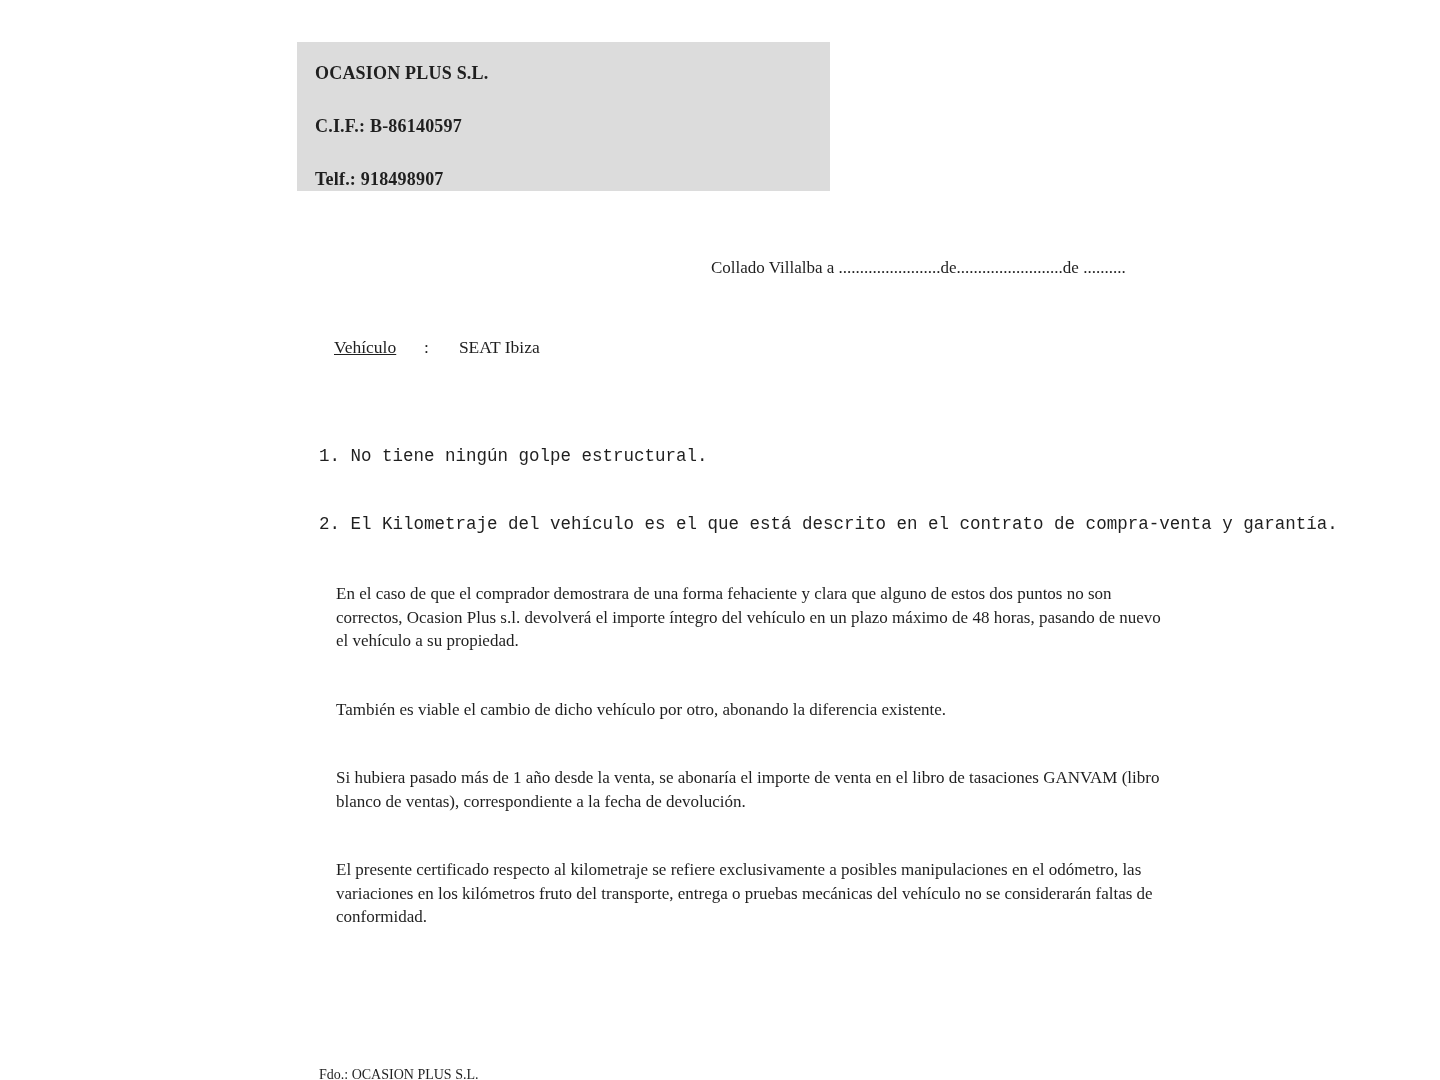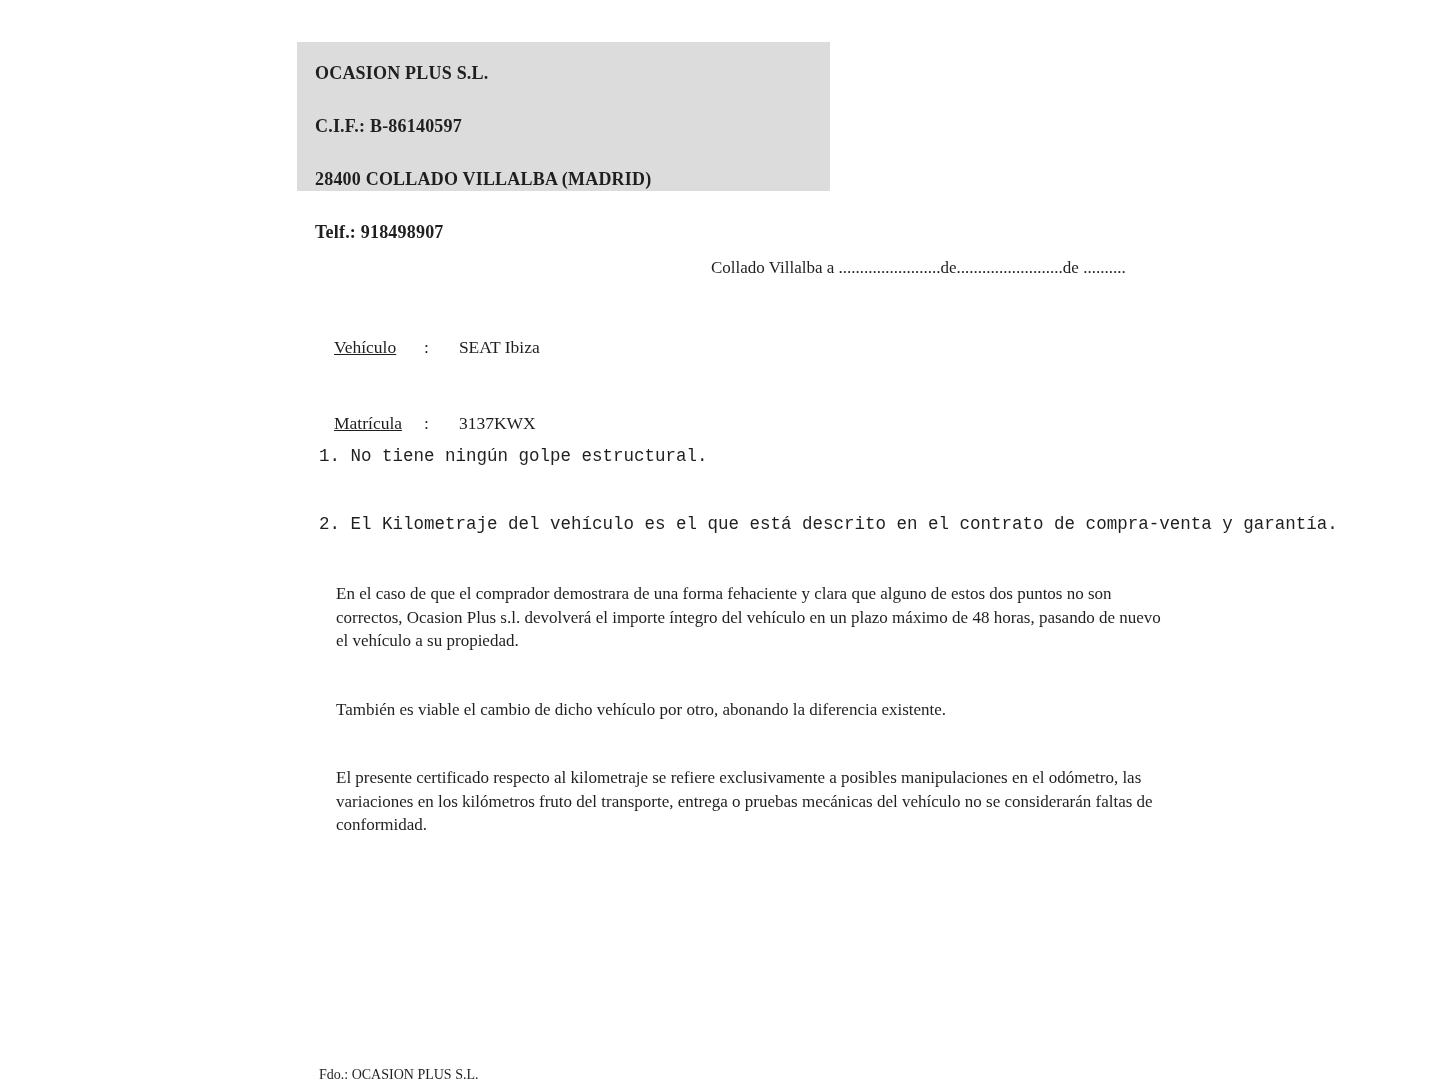--- a/index.html
+++ b/index.html
@@ -90,41 +90,38 @@
   }
 </style>
 </head>
 <body>
 
 <div class="page">
 
   <header class="company-block">
     <div class="company-line">OCASION PLUS S.L.</div>
     <div class="company-line">C.I.F.: B-86140597</div>
-    <div class="company-line">28400 COLLADO VILLALBA (MADRID)</div>
     <div class="company-line">Telf.: 918498907</div>
   </header>
 
   <div class="date-line">Collado Villalba a ........................de.........................de ..........</div>
 
   <section class="certify">
     <div class="field-row">
       <span class="field-label">Vehículo</span><span class="field-sep">:</span><span class="field-value">SEAT Ibiza</span>
-    </div>
-    <div class="field-row">
-      <span class="field-label">Matrícula</span><span class="field-sep">:</span><span class="field-value">3137KWX</span>
     </div>
   </section>
 
   <section class="points">
     <div class="point-line">1. No tiene ningún golpe estructural.</div>
     <div class="point-line">2. El Kilometraje del vehículo es el que está descrito en el contrato de compra-venta y garantía.</div>
   </section>
 
   <section class="paragraphs">
     <div class="para">En el caso de que el comprador demostrara de una forma fehaciente y clara que alguno de estos dos puntos no son correctos, Ocasion Plus s.l. devolverá el importe íntegro del vehículo en un plazo máximo de 48 horas, pasando de nuevo el vehículo a su propiedad.</div>
     <div class="para">También es viable el cambio de dicho vehículo por otro, abonando la diferencia existente.</div>
+    <div class="para">Si hubiera pasado más de 1 año desde la venta, se abonaría el importe de venta en el libro de tasaciones GANVAM (libro blanco de ventas), correspondiente a la fecha de devolución.</div>
     <div class="para">El presente certificado respecto al kilometraje se refiere exclusivamente a posibles manipulaciones en el odómetro, las variaciones en los kilómetros fruto del transporte, entrega o pruebas mecánicas del vehículo no se considerarán faltas de conformidad.</div>
   </section>
 
   <div class="signature">Fdo.: OCASION PLUS S.L.</div>
 
 </div>
 
 </body></html>

